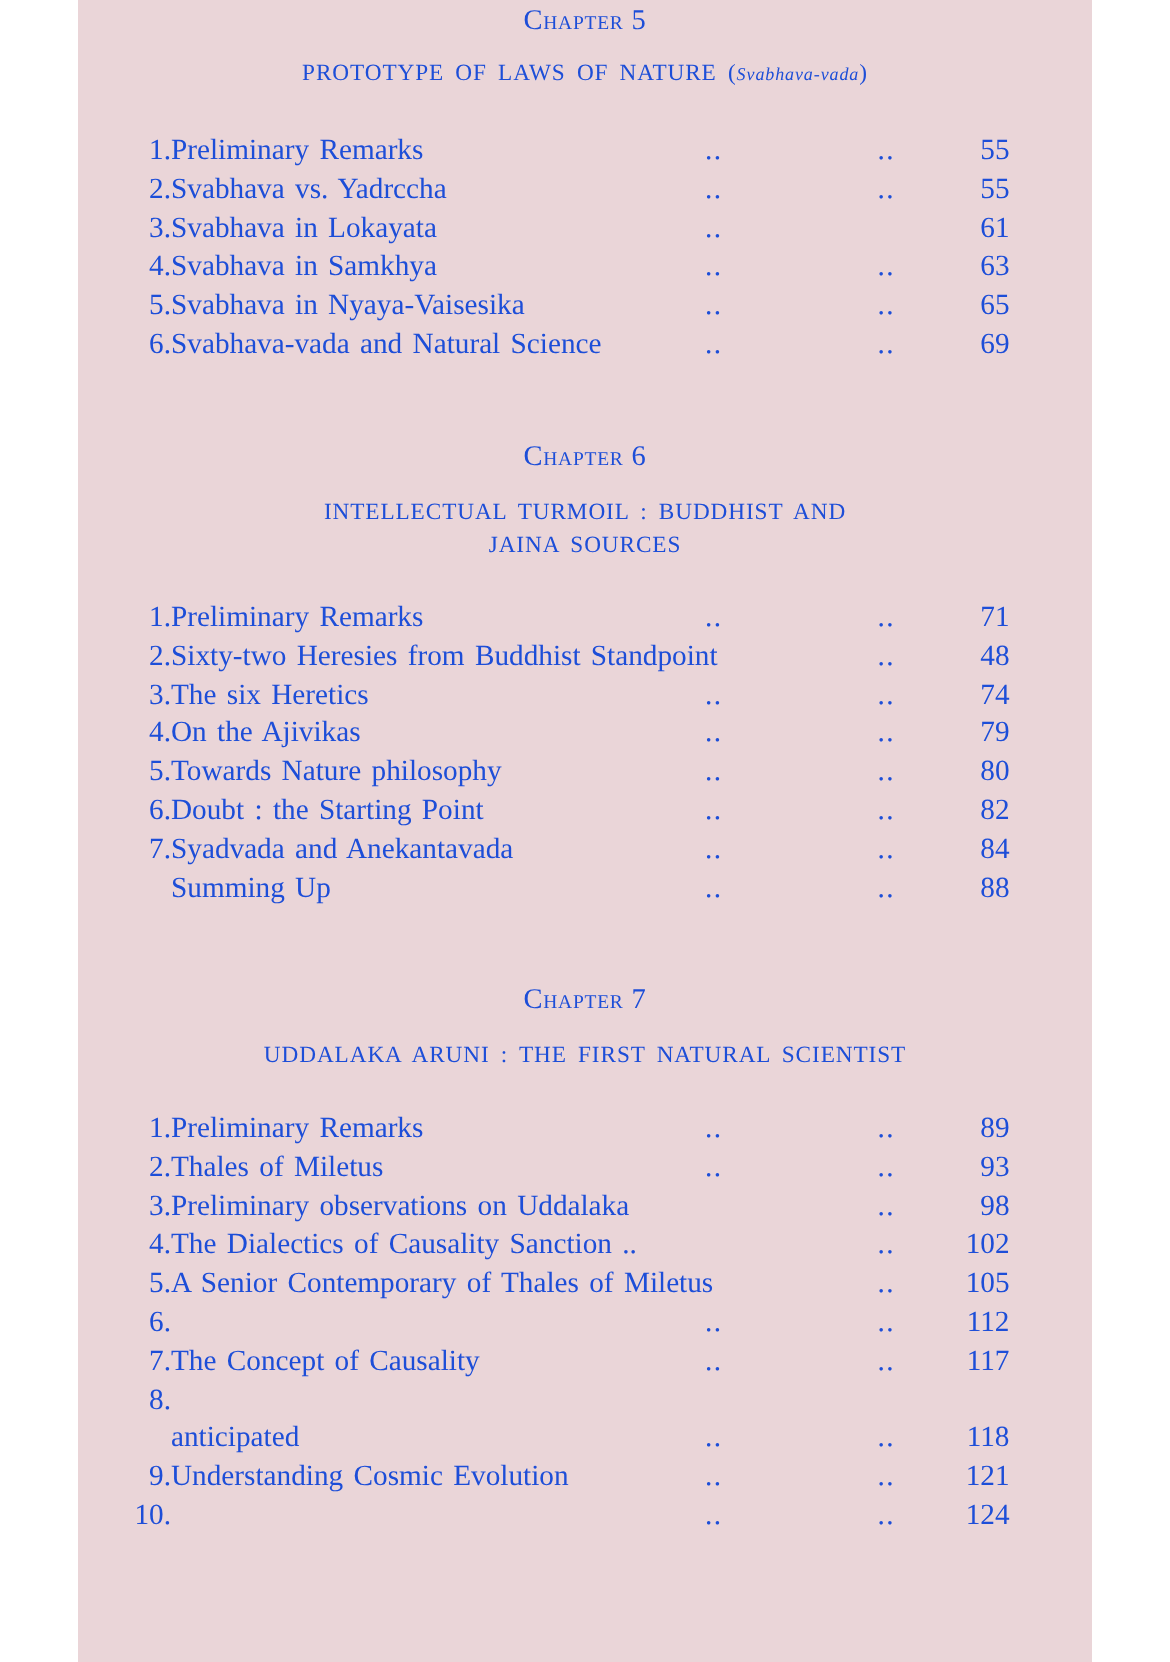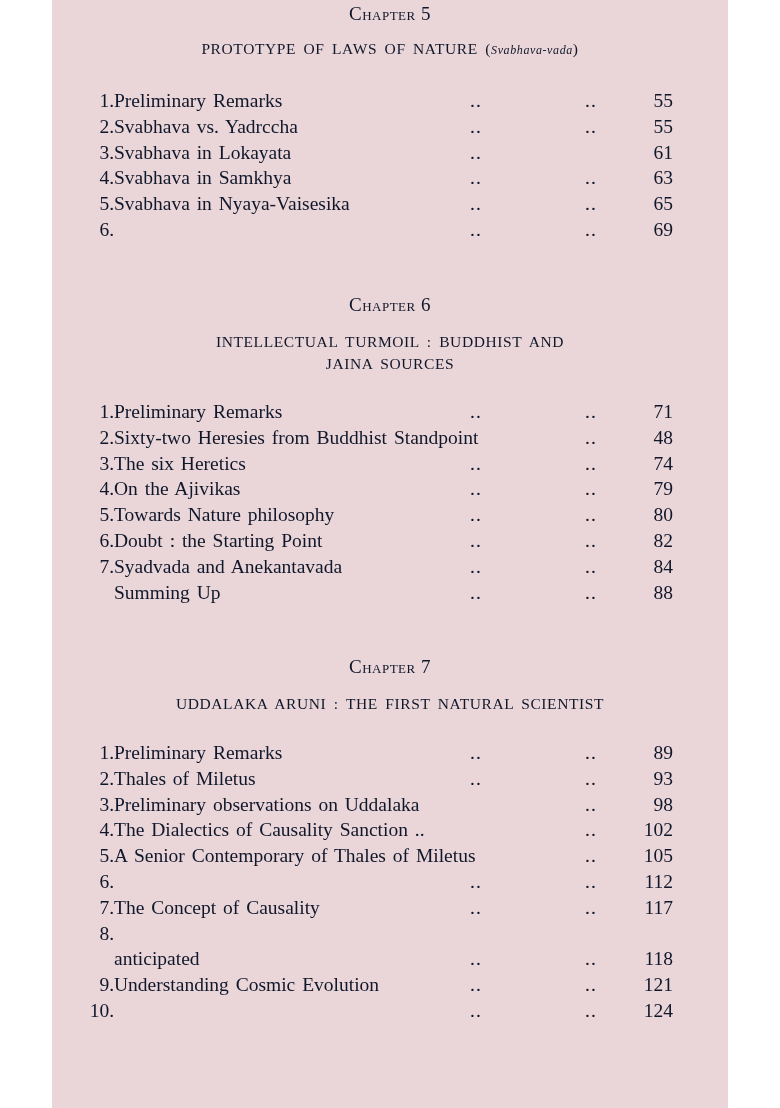--- a/index.html
+++ b/index.html
@@ -1,21 +1,21 @@
 <!DOCTYPE html>
 <html><head>
   <meta charset="utf-8">
   <style>
     html, body { margin: 0; padding: 0; background: #ffffff; }
     body { width: 780px; height: 1108px; position: relative; overflow: hidden; }
     .page {
       position: absolute; left: 52px; top: 0; width: 676px; height: 1108px;
       background: #ead5d8;
       font-family: "Liberation Serif", "DejaVu Serif", serif;
-      color: #0f172a;
+      color: #1d4ed8;
     }
     .chapter-label {
       position: absolute; left: 0; width: 676px; text-align: center;
       font-size: 19px; letter-spacing: 0.5px; font-variant: small-caps;
     }
     .chapter-title {
       position: absolute; left: 0; width: 676px; text-align: center;
       font-size: 15.5px; letter-spacing: 0.6px; line-height: 23px;
       word-spacing: 3px;
     }
@@ -67,20 +67,21 @@
       </div>
     <div class="toc-row">
         <span class="num">5.</span>
         <span class="txt">Svabhava in Nyaya-Vaisesika</span>
         <span class="d1">..</span>
         <span class="d2">..</span>
         <span class="pg">65</span>
       </div>
     <div class="toc-row">
         <span class="num">6.</span>
+        <span class="txt">Svabhava-vada and Natural Science</span>
         <span class="d1">..</span>
         <span class="d2">..</span>
         <span class="pg">69</span>
       </div>
   </div>
 
   <div class="chapter-label" style="top:294px;">Chapter 6</div>
   <div class="chapter-title" style="top:352px;">JAINA SOURCES</div>
   <div class="chapter-title" style="top:330px;">INTELLECTUAL TURMOIL : BUDDHIST AND</div>
 

